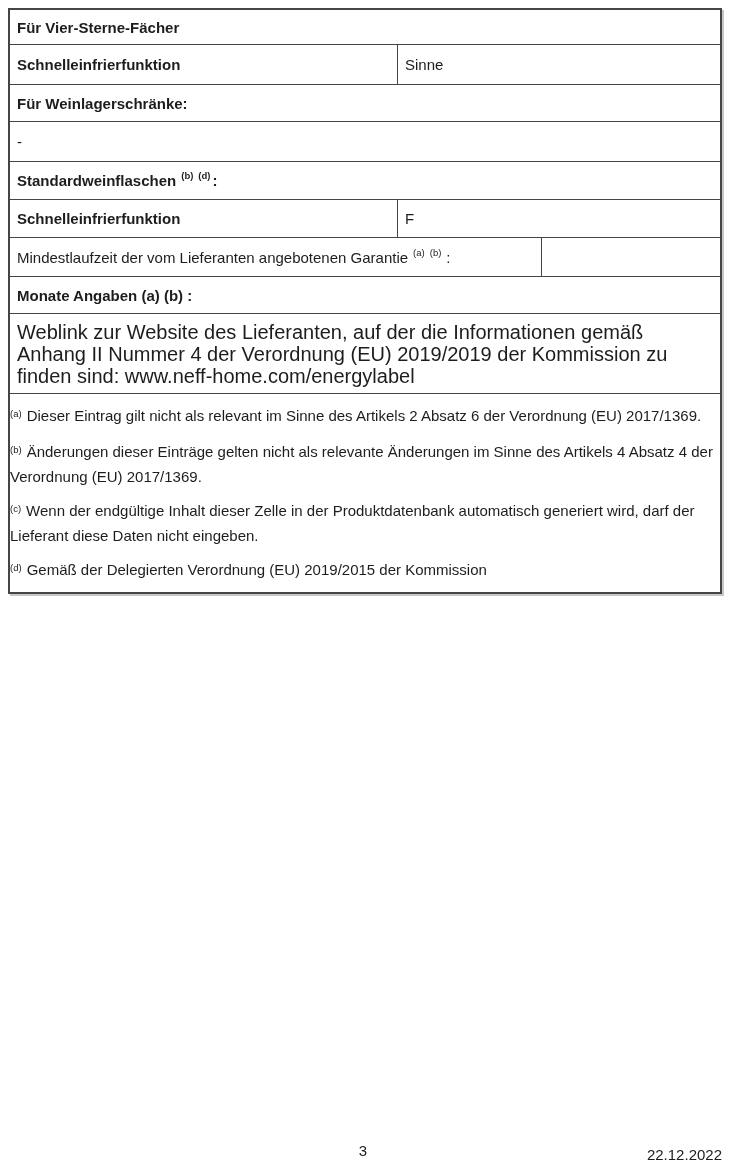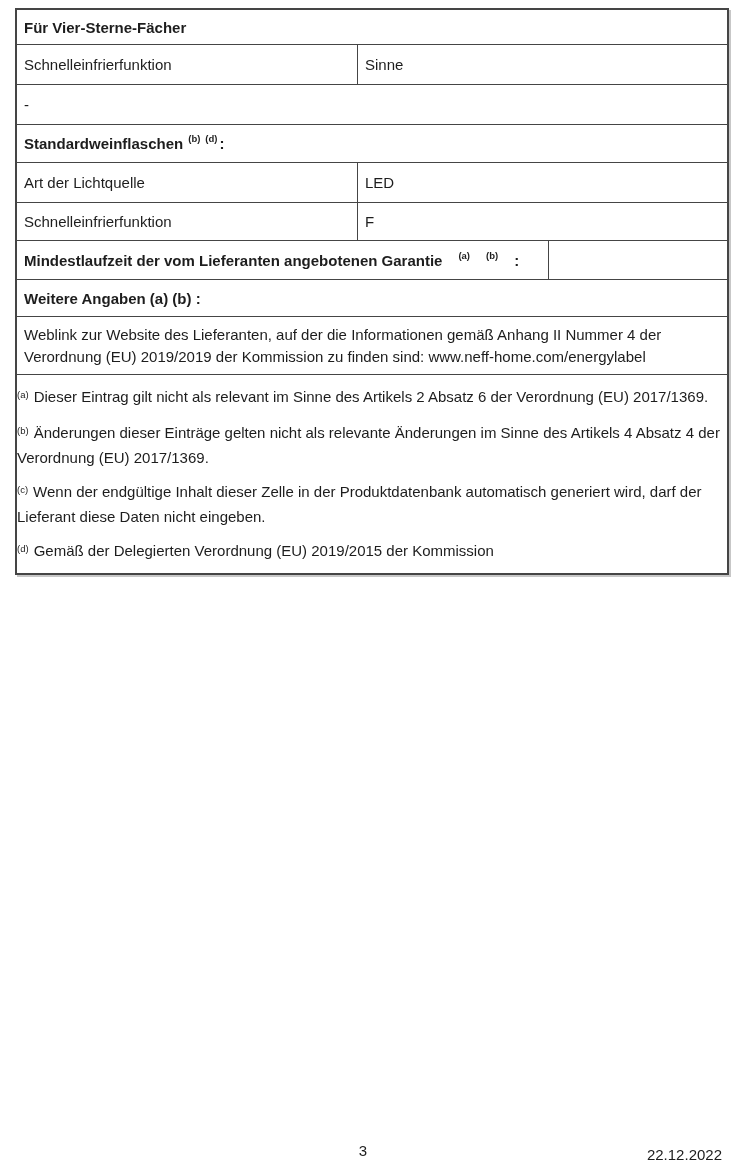--- a/index.html
+++ b/index.html
@@ -4,35 +4,34 @@
 <style>
   html,body{margin:0;padding:0;}
   body{
     width:750px;height:1171px;background:#ffffff;position:relative;overflow:hidden;
     font-family:"Liberation Sans","DejaVu Sans",sans-serif;color:#1d1d1d;
   }
   .doc-table{
     position:absolute;left:8px;top:8px;width:714px;box-sizing:border-box;
     border:2px solid #454545;background:#fff;
     box-shadow:2px 2px 0 rgba(130,130,130,.45);
-    margin-left:7px;
   }
   .row{display:flex;align-items:stretch;border-top:1.5px solid #454545;}
   .row:first-child{border-top:none;}
   .cell{font-size:15px;line-height:19px;display:flex;align-items:center;padding:0 7px;box-sizing:border-box;}
-  .cell.label{width:341px;flex:none;border-right:1.5px solid #454545;}
+  .cell.label{width:388px;flex:none;border-right:1.5px solid #454545;font-weight:bold;}
   .row.wide .cell.label{width:532px;}
   .cell.value{flex:1;}
   .section{width:100%;font-weight:bold;font-size:15px;display:flex;align-items:center;padding:0 7px;box-sizing:border-box;}
   .h34{min-height:34px}.h36{min-height:36px}.h37{min-height:37px}.h38{min-height:38px}
   .h39{min-height:39px}.h56{min-height:56px}
   .sup{font-size:9.5px;position:relative;top:-5px;margin-left:5px;font-weight:inherit;}
   .suffix{margin-left:2px;}
   .wide .suffix{margin-left:5px;}
-  .textcell{display:block;width:100%;font-size:15px;line-height:22px;padding:7px 7px 6px;box-sizing:border-box;}
+  .textcell{display:block;width:100%;font-size:20px;line-height:22px;padding:7px 7px 6px;box-sizing:border-box;}
   .fncell{display:block;width:100%;padding:10px 0 9px;box-sizing:border-box;}
   .fn{margin:0 0 11px;font-size:15px;line-height:23px;}
   .fn:last-child{margin-bottom:0;}
   .fnm{font-size:9.5px;position:relative;top:-4px;margin-right:5px;}
   .page-footer{position:absolute;left:0;right:0;top:1142px;height:20px;font-size:15px;}
   .page-num{position:absolute;left:0;right:0;text-align:center;transform:translateX(-12px);}
   .footer-date{position:absolute;right:28px;top:4px;}
 </style>
 </head>
 <body>
@@ -41,55 +40,54 @@
 
   <div class="row h34">
     <div class="section">Für Vier-Sterne-Fächer</div>
   </div>
 
   <div class="row h39">
     <div class="cell label">Schnelleinfrierfunktion</div>
     <div class="cell value">Sinne</div>
   </div>
 
+  <div class="row h36">
+    <div class="section">Für Weinlagerschränke:</div>
+  </div>
 
   <div class="row h39">
     <div class="cell value">-</div>
   </div>
 
   <div class="row h37">
     <div class="section">
       <span>Standardweinflaschen</span>
       <span class="sup">(b)</span>
       <span class="sup">(d)</span>
       <span class="suffix">:</span>
     </div>
   </div>
 
-  <div class="row h39">
-    <div class="cell label">Art der Lichtquelle</div>
-    <div class="cell value">LED</div>
-  </div>
 
   <div class="row h37">
     <div class="cell label">Schnelleinfrierfunktion</div>
     <div class="cell value">F</div>
   </div>
 
   <div class="row wide h38">
-    <div class="cell label" style="font-weight:bold;gap:11px;">
+    <div class="cell label" style="font-weight:normal;">
       <span>Mindestlaufzeit der vom Lieferanten angebotenen Garantie</span>
       <span class="sup">(a)</span>
       <span class="sup">(b)</span>
       <span class="suffix">:</span>
     </div>
   </div>
 
   <div class="row h36">
-    <div class="section">Weitere Angaben (a) (b) :</div>
+    <div class="section">Monate Angaben (a) (b) :</div>
   </div>
 
   <div class="row h56">
     <div class="textcell">Weblink zur Website des Lieferanten, auf der die Informationen gemäß Anhang II Nummer 4 der Verordnung (EU) 2019/2019 der Kommission zu finden sind: www.neff-home.com/energylabel</div>
   </div>
 
   <div class="row">
     <div class="fncell">
       <p class="fn"><span class="fnm">(a)</span><span>Dieser Eintrag gilt nicht als relevant im Sinne des Artikels 2 Absatz 6 der Verordnung (EU) 2017/1369.</span></p>
       <p class="fn"><span class="fnm">(b)</span><span>Änderungen dieser Einträge gelten nicht als relevante Änderungen im Sinne des Artikels 4 Absatz 4 der Verordnung (EU) 2017/1369.</span></p>

